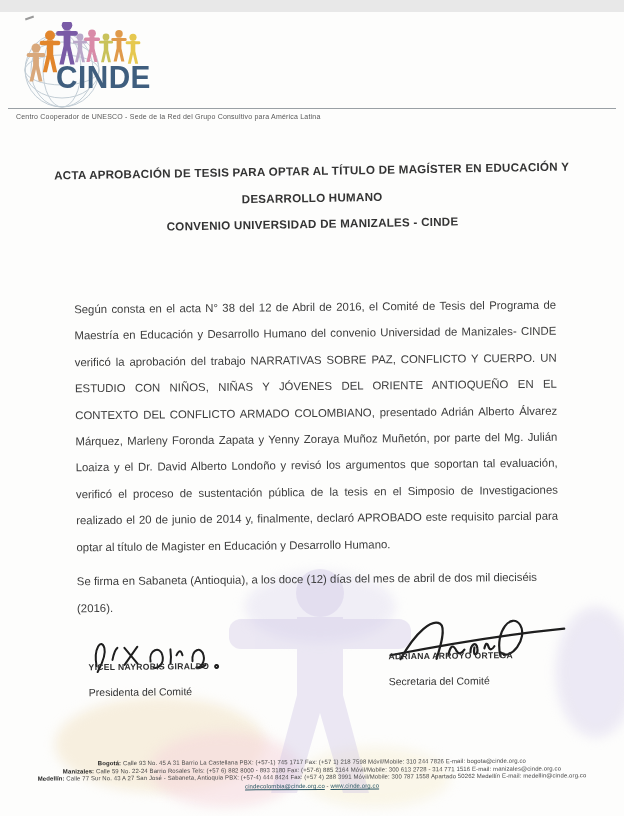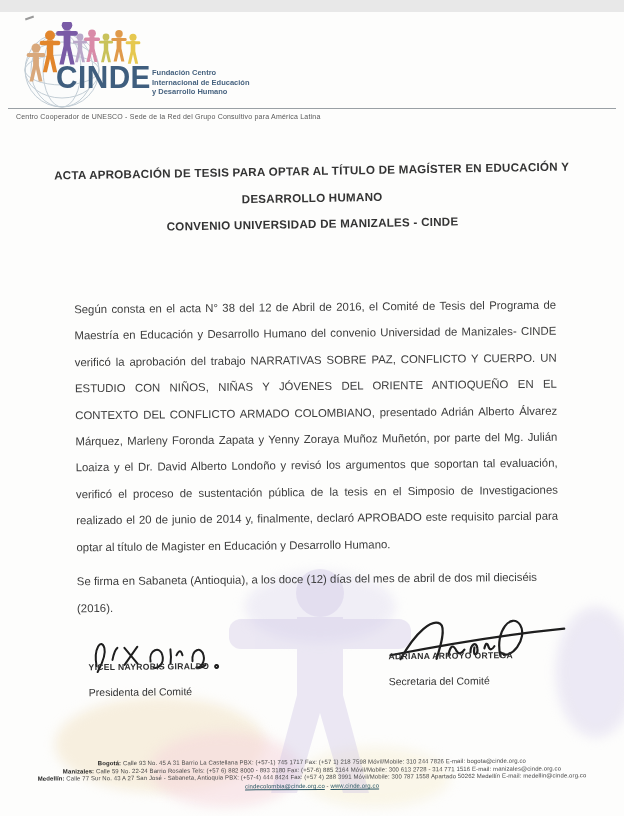--- a/index.html
+++ b/index.html
@@ -88,25 +88,20 @@
       <use href="#person" transform="translate(22,42) scale(1.45)" fill="#d9a87b"></use>
       <use href="#person" transform="translate(36,31) scale(1.6)" fill="#e2862c"></use>
       <use href="#person" transform="translate(53,22) scale(1.7)" fill="#7a5ba6"></use>
       <use href="#person" transform="translate(66,27) scale(1.1)" fill="#b9a8c9"></use>
       <use href="#person" transform="translate(78,25) scale(1.25)" fill="#d98ba8"></use>
       <use href="#person" transform="translate(92,27) scale(1.1)" fill="#c9c25a"></use>
       <use href="#person" transform="translate(105,25) scale(1.2)" fill="#e09a4a"></use>
       <use href="#person" transform="translate(119,28) scale(1.15)" fill="#e6c84f"></use>
     </svg>
     <div class="brand">CINDE</div>
-    <div class="tagline">
-      <div>Fundación Centro</div>
-      <div>Internacional de Educación</div>
-      <div>y Desarrollo Humano</div>
-    </div>
   </div>
   <div class="header-rule"></div>
   <div class="unesco-line">Centro Cooperador de UNESCO - Sede de la Red del Grupo Consultivo para América Latina</div>
 
   <div class="main">
     <div class="title">
       <div>ACTA APROBACIÓN DE TESIS PARA OPTAR AL TÍTULO DE MAGÍSTER EN EDUCACIÓN Y</div>
       <div>DESARROLLO HUMANO</div>
       <div>CONVENIO UNIVERSIDAD DE MANIZALES - CINDE</div>
     </div>

